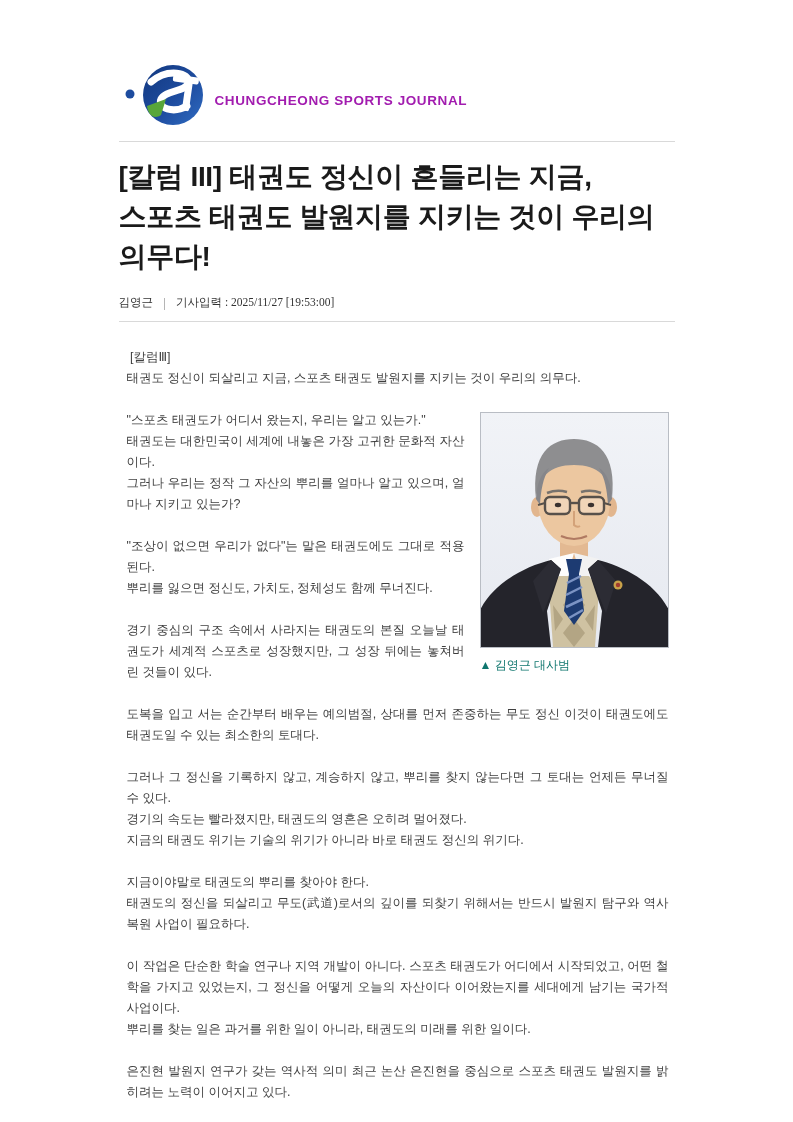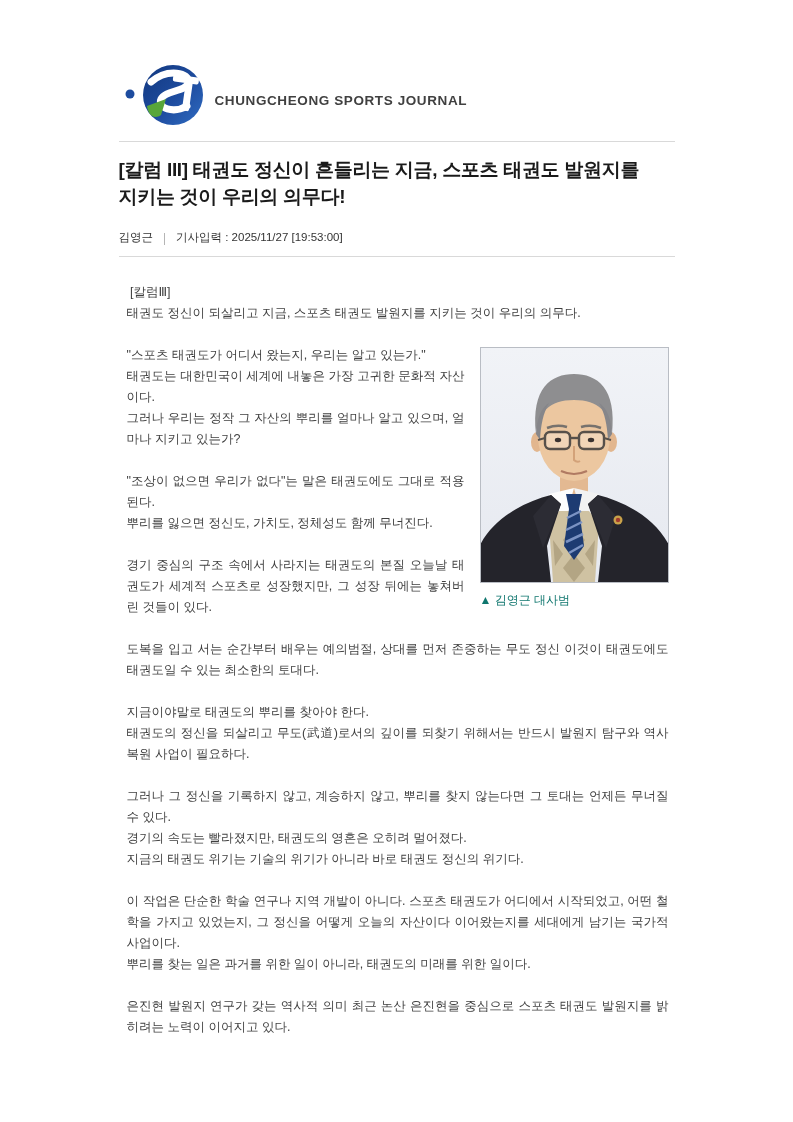--- a/index.html
+++ b/index.html
@@ -30,46 +30,47 @@
     font-size: 29px;
     font-weight: 800;
     color: #151515;
     letter-spacing: 0.5px;
     line-height: 1.1;
   }
   .site-name-en {
     margin-top: 5px;
     font-size: 13.5px;
     font-weight: 700;
-    color: #404040;
+    color: #a21caf;
     letter-spacing: 0.6px;
   }
   .rule {
     border: none;
     border-top: 1px solid #d9d9d9;
     height: 0;
   }
   .rule-top { margin-top: 9px; }
 
   
   .article-title {
     margin-top: 15px;
-    font-size: 19px;
+    font-size: 28px;
     line-height: 1.42;
     font-weight: 800;
     color: #1a1a1a;
     letter-spacing: -0.3px;
     word-break: keep-all;
   }
   .byline {
     margin-top: 19px;
     display: flex;
     align-items: flex-end;
     font-size: 11.5px;
     color: #333333;
+    font-family: Liberation Serif, serif;
   }
   .byline .v-sep {
     display: inline-block;
     width: 0;
     height: 12px;
     border-left: 1px solid #b5b5b5;
     margin: 0 11px;
   }
   .rule-byline { margin-top: 11px; }
 
@@ -225,23 +226,23 @@
       <figcaption class="photo-caption">▲ 김영근 대사범</figcaption>
     </figure>
 
     <p class="para">"스포츠 태권도가 어디서 왔는지, 우리는 알고 있는가."
 태권도는 대한민국이 세계에 내놓은 가장 고귀한 문화적 자산이다.
 그러나 우리는 정작 그 자산의 뿌리를 얼마나 알고 있으며, 얼마나 지키고 있는가?</p>
     <p class="para">"조상이 없으면 우리가 없다"는 말은 태권도에도 그대로 적용된다.
 뿌리를 잃으면 정신도, 가치도, 정체성도 함께 무너진다.</p>
     <p class="para">경기 중심의 구조 속에서 사라지는 태권도의 본질 오늘날 태권도가 세계적 스포츠로 성장했지만, 그 성장 뒤에는 놓쳐버린 것들이 있다.</p>
     <p class="para">도복을 입고 서는 순간부터 배우는 예의범절, 상대를 먼저 존중하는 무도 정신 이것이 태권도에도 태권도일 수 있는 최소한의 토대다.</p>
-    <p class="para">지금이야말로 태권도의 뿌리를 찾아야 한다.
-태권도의 정신을 되살리고 무도(武道)로서의 깊이를 되찾기 위해서는 반드시 발원지 탐구와 역사 복원 사업이 필요하다.</p>
     <p class="para">그러나 그 정신을 기록하지 않고, 계승하지 않고, 뿌리를 찾지 않는다면 그 토대는 언제든 무너질 수 있다.
 경기의 속도는 빨라졌지만, 태권도의 영혼은 오히려 멀어졌다.
 지금의 태권도 위기는 기술의 위기가 아니라 바로 태권도 정신의 위기다.</p>
+    <p class="para">지금이야말로 태권도의 뿌리를 찾아야 한다.
+태권도의 정신을 되살리고 무도(武道)로서의 깊이를 되찾기 위해서는 반드시 발원지 탐구와 역사 복원 사업이 필요하다.</p>
     <p class="para">이 작업은 단순한 학술 연구나 지역 개발이 아니다. 스포츠 태권도가 어디에서 시작되었고, 어떤 철학을 가지고 있었는지, 그 정신을 어떻게 오늘의 자산이다 이어왔는지를 세대에게 남기는 국가적 사업이다.
 뿌리를 찾는 일은 과거를 위한 일이 아니라, 태권도의 미래를 위한 일이다.</p>
     <p class="para">은진현 발원지 연구가 갖는 역사적 의미 최근 논산 은진현을 중심으로 스포츠 태권도 발원지를 밝히려는 노력이 이어지고 있다.</p>
 
   </div>
 </div>
 
 </body></html>

